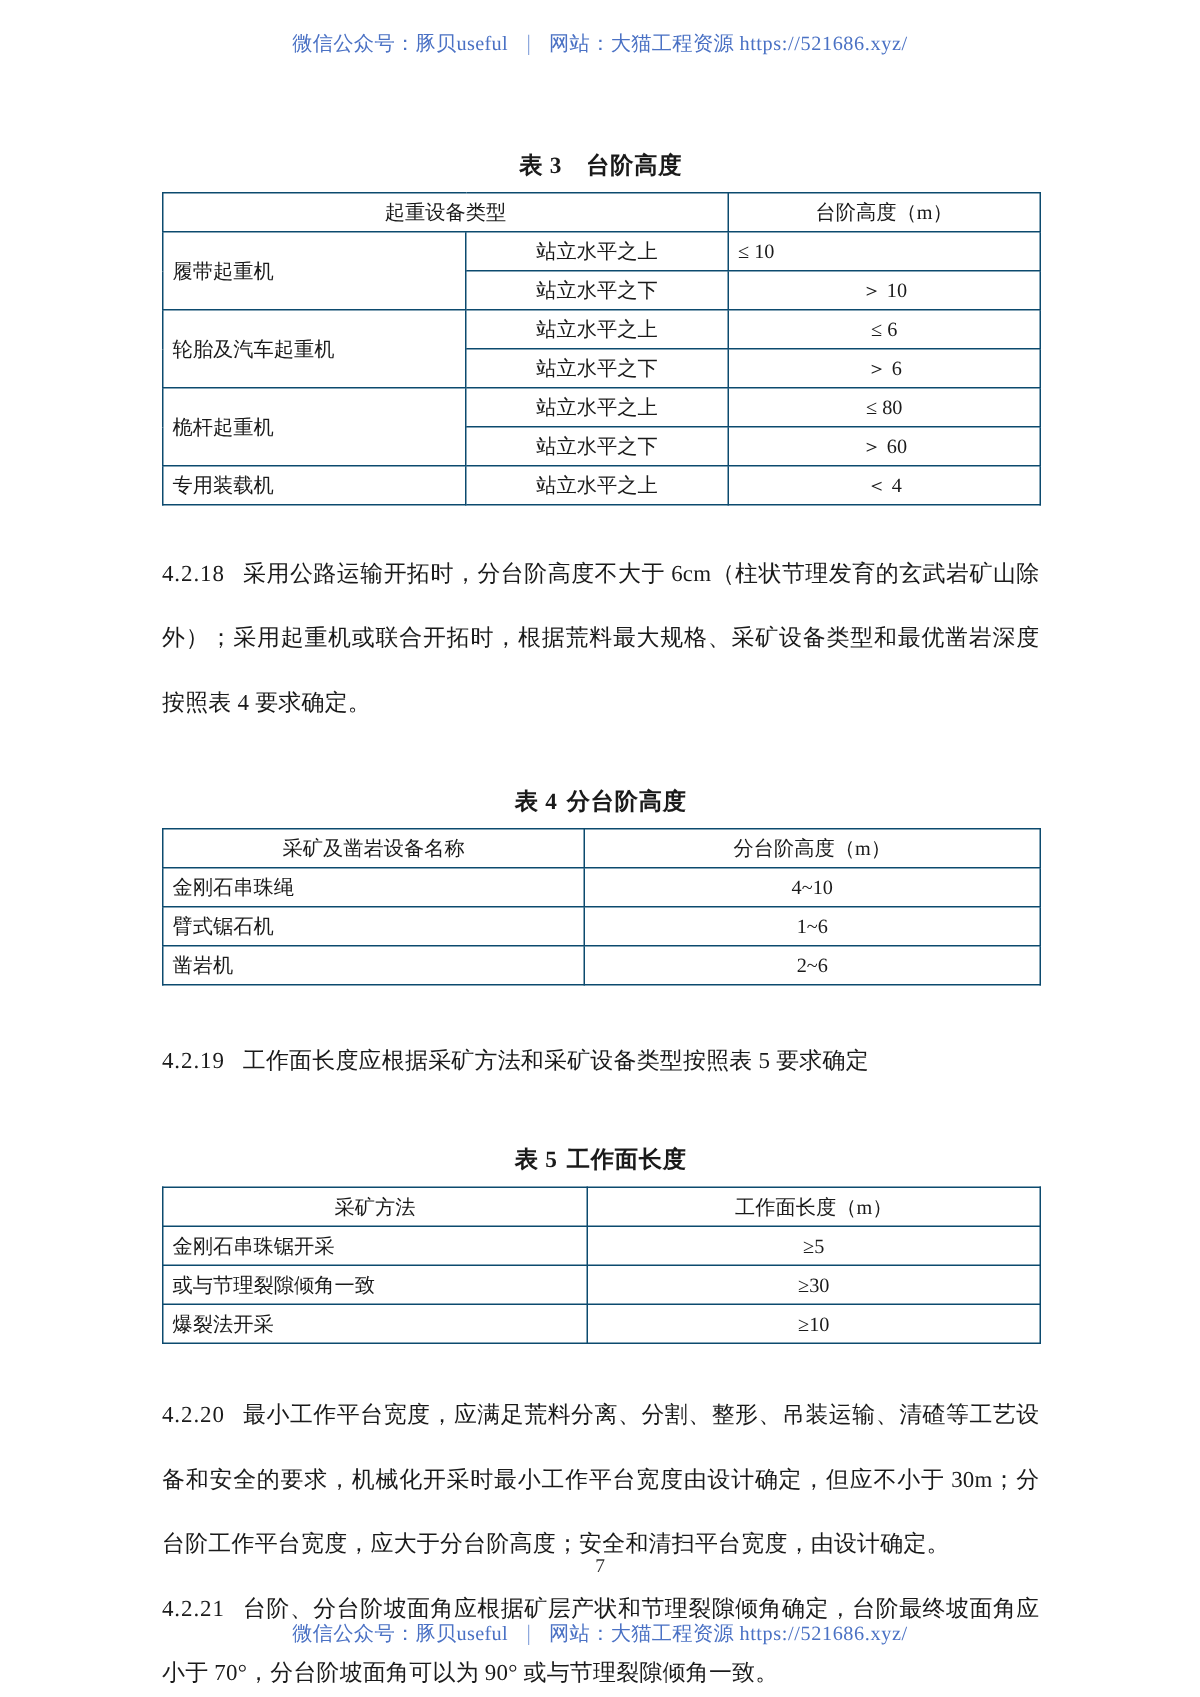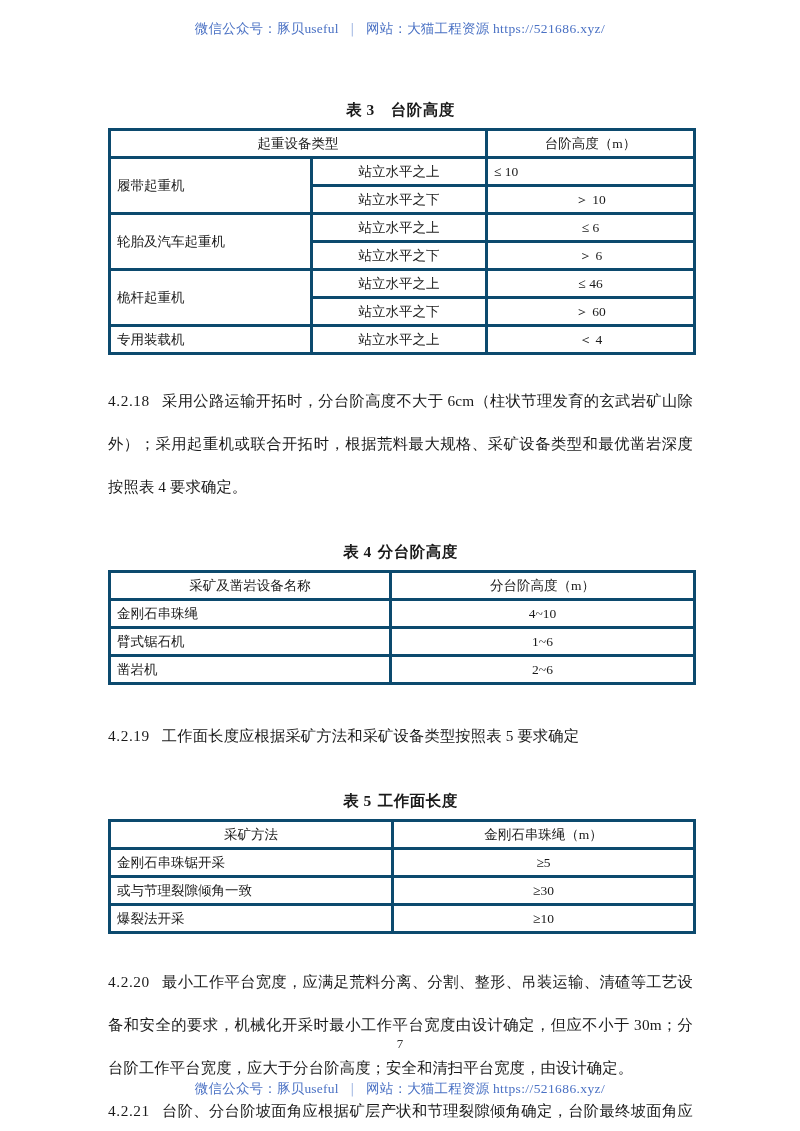--- a/index.html
+++ b/index.html
@@ -69,21 +69,21 @@
 
   
   table.doc-table {
     border-collapse: collapse;
     width: 585px;
     table-layout: fixed;
     font-size: 13.5px;
     font-family: "Liberation Serif", "DejaVu Serif", serif;
   }
   table.doc-table td, table.doc-table th {
-    border: 3px solid #0c4a6e;
+    border: 1px solid #0c4a6e;
     padding: 2px 6px;
     height: 21px;
     line-height: 17px;
     font-weight: normal;
     vertical-align: middle;
   }
   table.doc-table {
     border: 1.3px solid #4a4a4a;
   }
   .c { text-align: center; }
@@ -165,21 +165,21 @@
           <td class="c">≤ 6</td>
         </tr>
         <tr>
           <td class="c">站立水平之下</td>
           <td class="c">＞ 6</td>
         </tr>
 
         <tr>
           <td class="l" rowspan="2">桅杆起重机</td>
           <td class="c">站立水平之上</td>
-          <td class="c">≤ 46</td>
+          <td class="c">≤ 80</td>
         </tr>
         <tr>
           <td class="c">站立水平之下</td>
           <td class="c">＞ 60</td>
         </tr>
 
         <tr>
           <td class="l">专用装载机</td>
           <td class="c">站立水平之上</td>
           <td class="c">＜ 4</td>
@@ -233,21 +233,21 @@
     </div>
 
     <table class="doc-table">
       <colgroup>
         <col style="width:283px">
         <col style="width:302px">
       </colgroup>
       <tbody>
         <tr>
           <th class="c">采矿方法</th>
-          <th class="c">金刚石串珠绳（m）</th>
+          <th class="c">工作面长度（m）</th>
         </tr>
         <tr>
           <td class="l">金刚石串珠锯开采</td>
           <td class="c">≥5</td>
         </tr>
         <tr>
           <td class="l">或与节理裂隙倾角一致</td>
           <td class="c">≥30</td>
         </tr>
         <tr>

